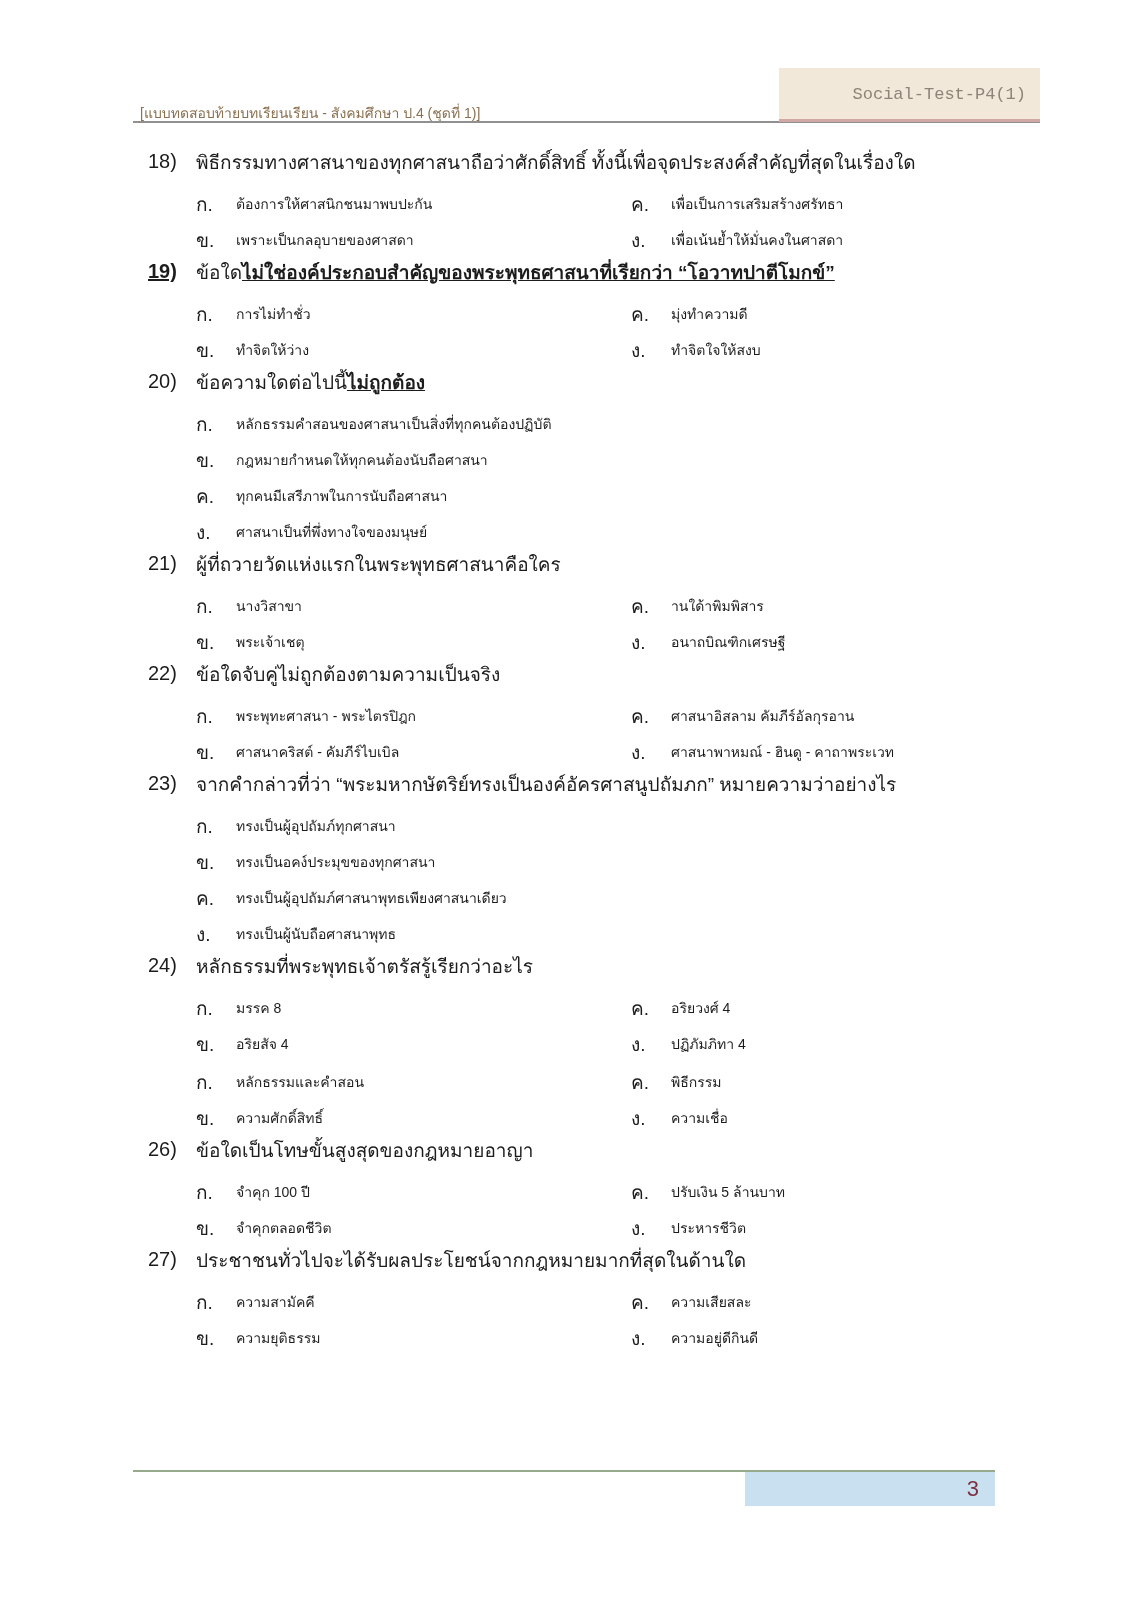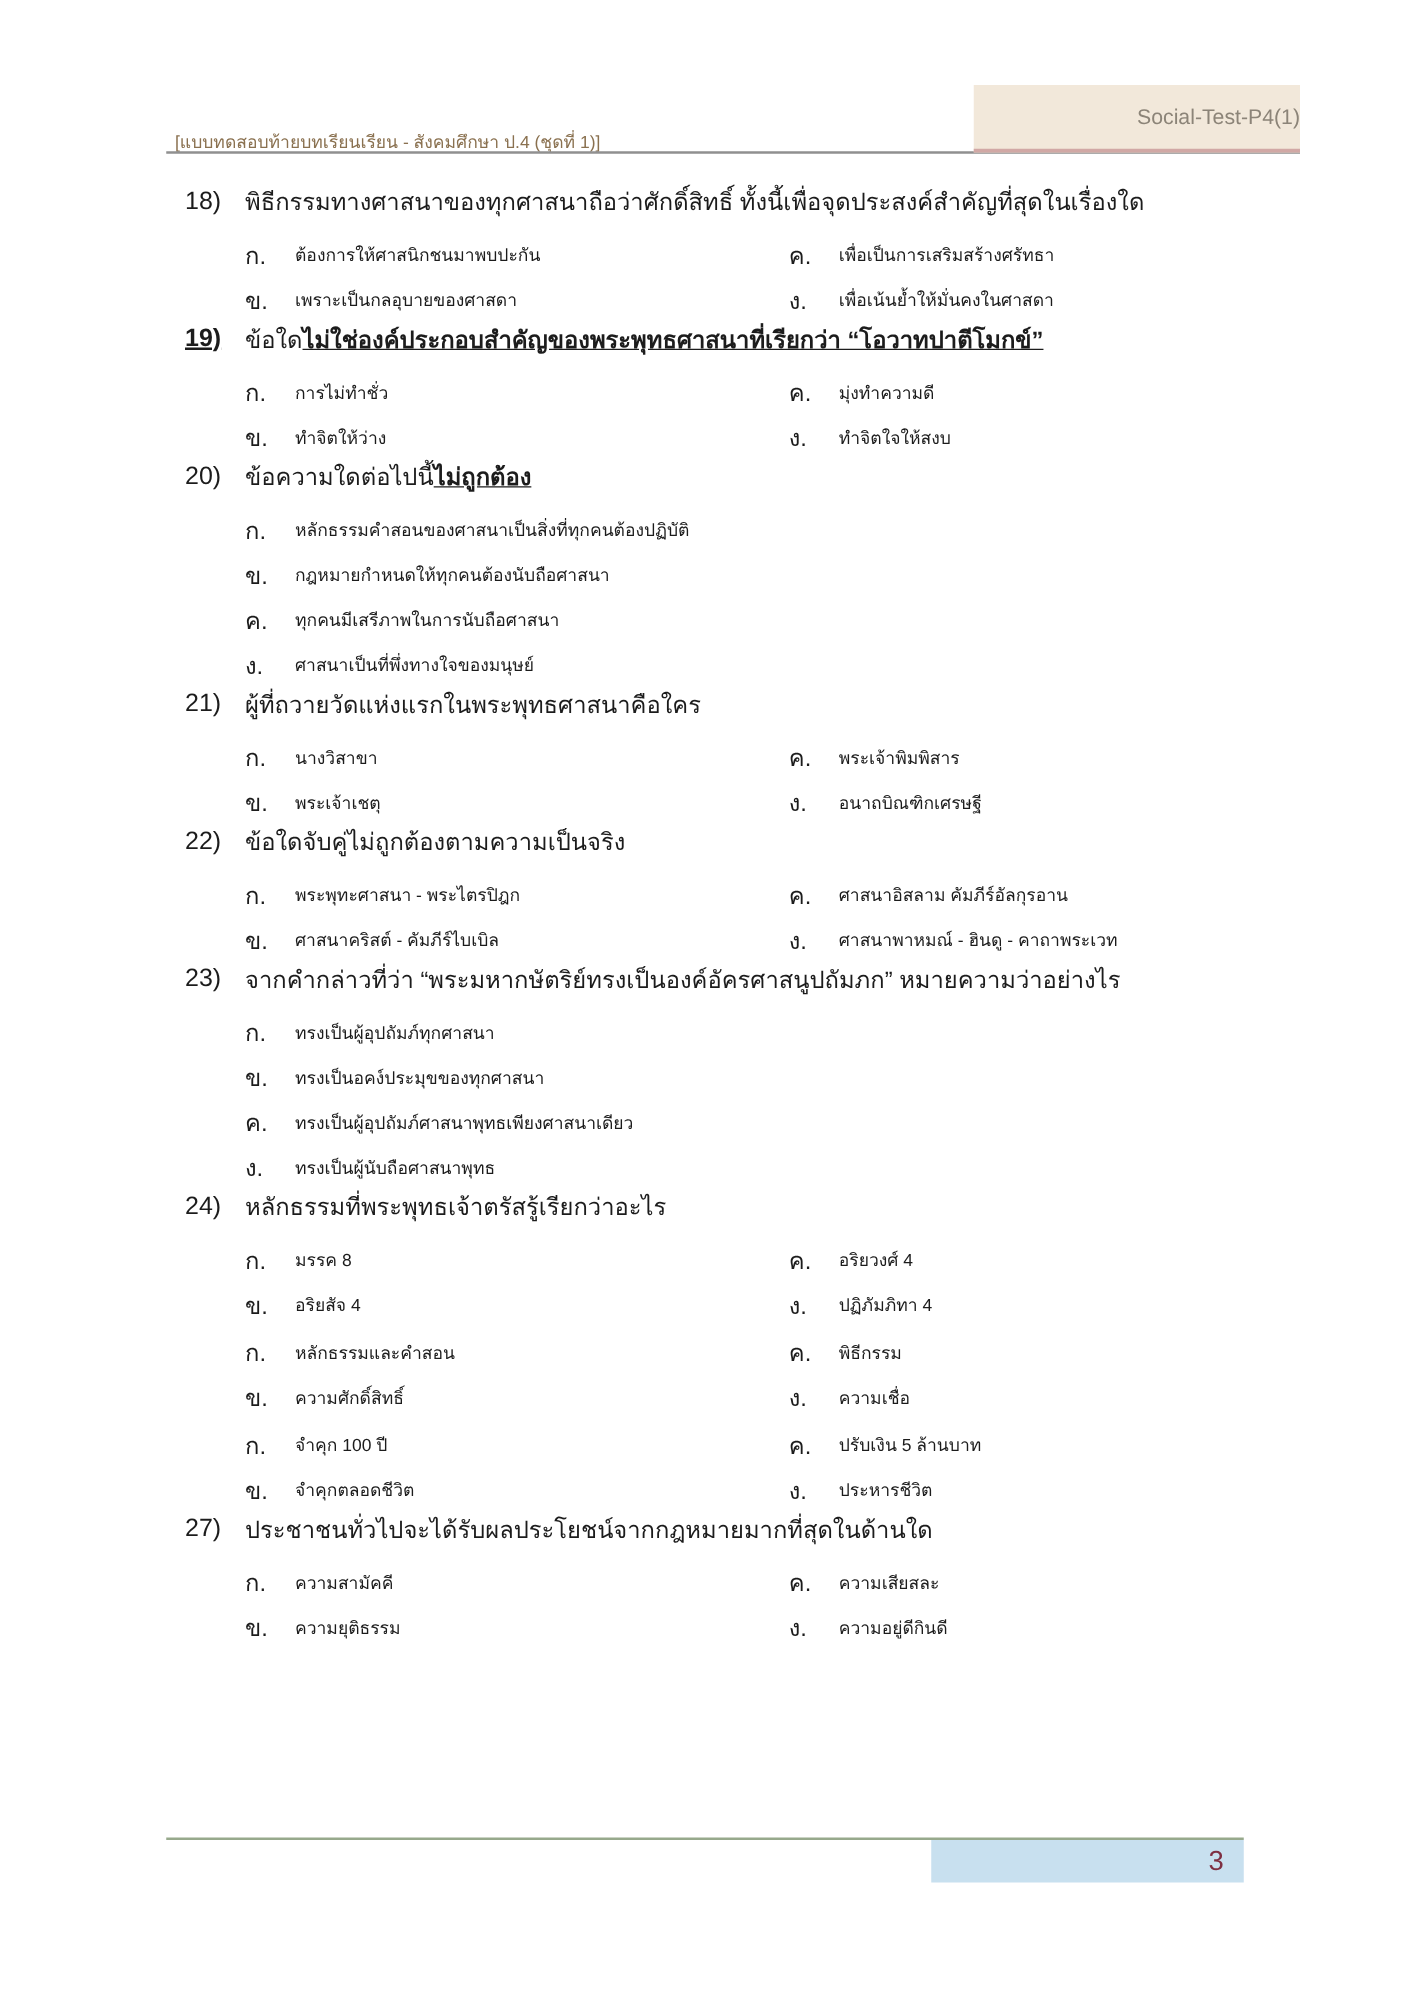--- a/index.html
+++ b/index.html
@@ -35,21 +35,21 @@
   }
   .header-badge{
     position:absolute;left:779px;top:68px;width:261px;height:51px;
     background:var(--c-badge-bg);
     border-bottom:3px solid var(--c-badge-border);
     box-sizing:content-box;
     text-align:right;line-height:51px;padding:0;
     font-size:17px;color:var(--c-badge-text);
     z-index:2;
   }
-  .header-badge span{}
+  .header-badge span{padding-right:14px;font-family:Liberation Mono, monospace;}
 
   
   .main{
     position:absolute;left:148px;top:150px;width:872px;
   }
   .question{margin:0 0 2px 0;}
   .q-head{display:flex;align-items:flex-start;min-height:36px;}
   .q-num{flex:0 0 48px;font-size:20px;}
   .q-num.bold{font-weight:bold;text-decoration:underline;}
   .q-title{font-size:19px;line-height:26px;}
@@ -176,21 +176,21 @@
           <div class="opt">
             <span class="opt-letter">ก.</span>
             <span class="opt-text">นางวิสาขา</span>
           </div>
           <div class="opt">
             <span class="opt-letter">ข.</span>
             <span class="opt-text">พระเจ้าเชตุ</span>
           </div>
           <div class="opt">
             <span class="opt-letter">ค.</span>
-            <span class="opt-text">พระเจ้าพิมพิสาร</span>
+            <span class="opt-text">านใด้าพิมพิสาร</span>
           </div>
           <div class="opt">
             <span class="opt-letter">ง.</span>
             <span class="opt-text">อนาถบิณฑิกเศรษฐี</span>
           </div>
         </div>
       </div>
       <div class="question">
         <div class="q-head">
           <span class="q-num">22)</span>
@@ -277,20 +277,24 @@
             <span class="opt-letter">ค.</span>
             <span class="opt-text">พิธีกรรม</span>
           </div>
           <div class="opt">
             <span class="opt-letter">ง.</span>
             <span class="opt-text">ความเชื่อ</span>
           </div>
         </div>
       </div>
       <div class="question">
+        <div class="q-head">
+          <span class="q-num">26)</span>
+          <span class="q-title"><span>ข้อใดเป็นโทษขั้นสูงสุดของกฎหมายอาญา</span></span>
+        </div>
         <div class="q-options cols-2">
           <div class="opt">
             <span class="opt-letter">ก.</span>
             <span class="opt-text">จำคุก 100 ปี</span>
           </div>
           <div class="opt">
             <span class="opt-letter">ข.</span>
             <span class="opt-text">จำคุกตลอดชีวิต</span>
           </div>
           <div class="opt">

